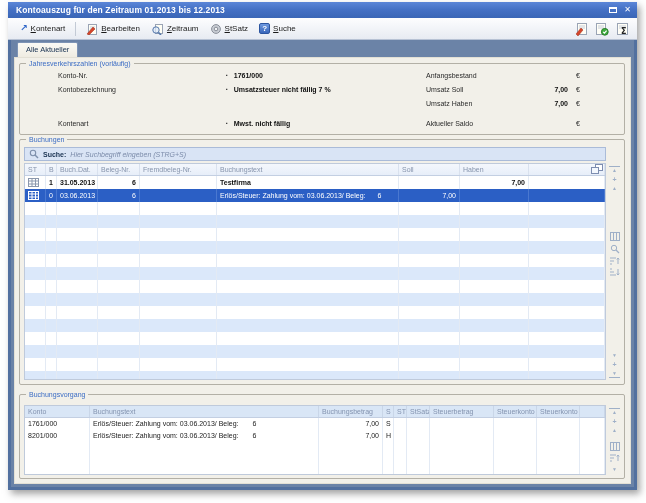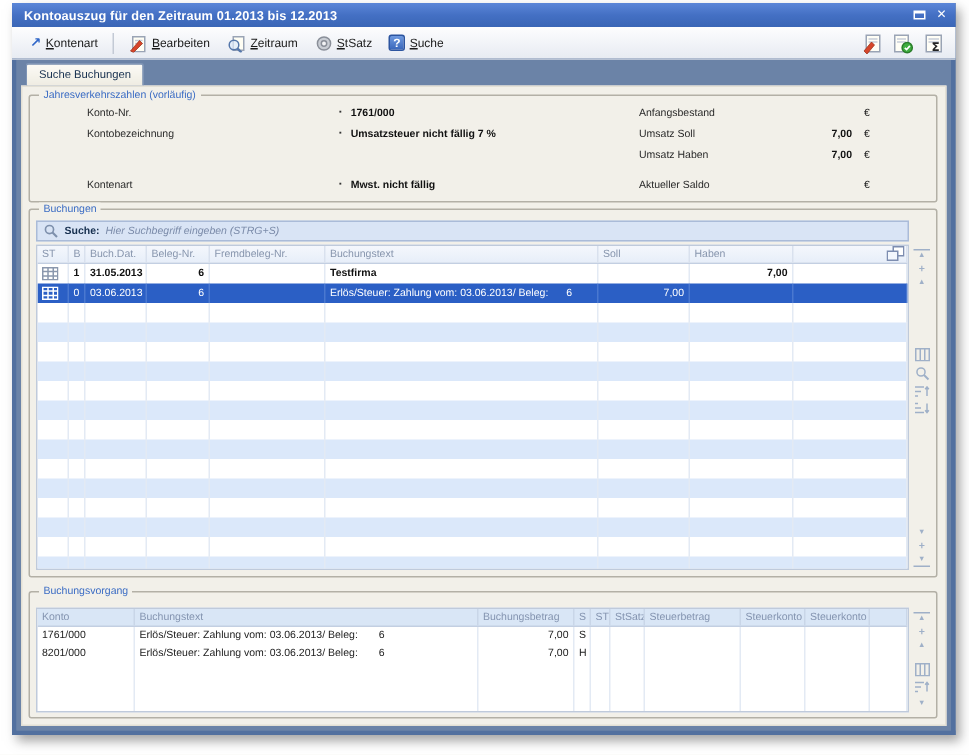--- a/index.html
+++ b/index.html
@@ -166,21 +166,21 @@
             <rect x="1.5" y="1.5" width="10" height="11" fill="#fffef6" stroke="#9aa4b5"></rect>
             <line x1="3" y1="4" x2="10" y2="4" stroke="#c6ccd8"></line>
             <line x1="3" y1="6" x2="10" y2="6" stroke="#c6ccd8"></line>
             <text x="5" y="12" font-size="8" font-weight="bold" fill="#222" font-family="DejaVu Sans,sans-serif">Σ</text>
           </svg>
       </div>
     </div>
 
     <div class="main">
       <div class="tab">
-        <span>Suche Buchungen</span>
+        <span>Alle Aktueller</span>
       </div>
       <div class="tabpage">
 
         <div class="gb g1">
           <span class="gbl">Jahresverkehrszahlen (vorläufig)</span>
           <span class="fl" style="top:7px">Konto-Nr.</span>
           <span class="fv" style="top:7px"><i class="blt">▪</i><b>1761/000</b></span>
           <span class="fl" style="top:21px">Kontobezeichnung</span>
           <span class="fv" style="top:21px"><i class="blt">▪</i><b>Umsatzsteuer nicht fällig 7 %</b></span>
           <span class="fl" style="top:55px">Kontenart</span>

